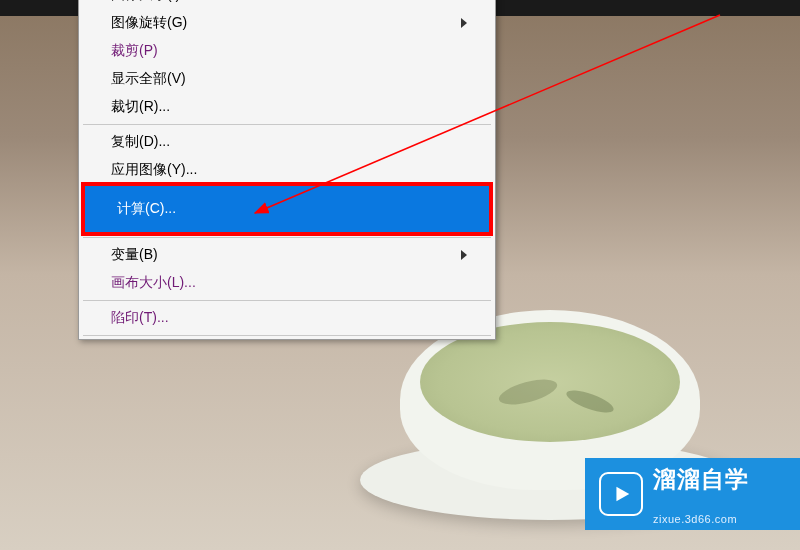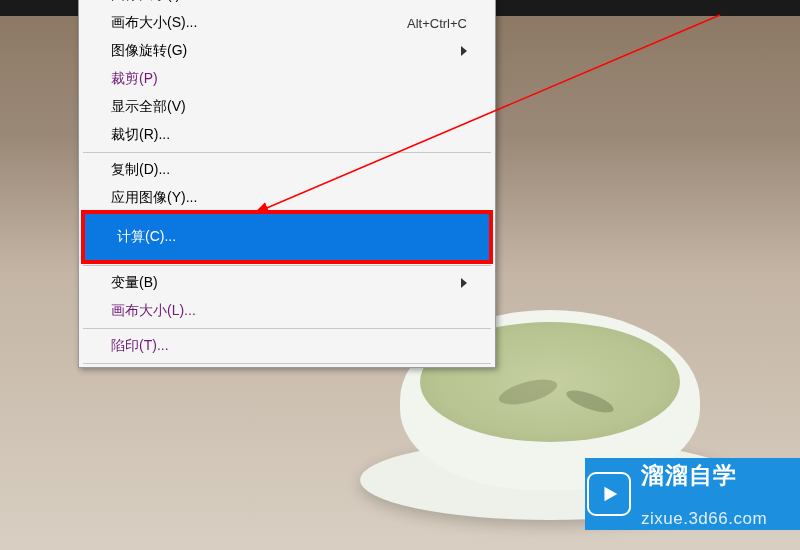--- a/index.html
+++ b/index.html
@@ -132,59 +132,55 @@
 
     .watermark {
       position: absolute;
       bottom: 20px;
       right: 0;
       width: 215px;
       height: 72px;
       background: #1c90df;
       display: flex;
       align-items: center;
-      padding: 8px 2px;
+      padding: 8px 14px;
       gap: 10px;
     }
     .watermark-icon {
       width: 44px;
       height: 44px;
       border: 2.5px solid #fff;
       border-radius: 9px;
       display: flex;
       align-items: center;
       justify-content: center;
       flex-shrink: 0;
     }
     .watermark-icon svg { display: block; }
     .watermark-text { color: #fff; display: flex; flex-direction: column; }
     .watermark-title { font-size: 23px; font-weight: 600; letter-spacing: 1px; }
-    .watermark-sub { font-size: 17px; letter-spacing: 0.5px; margin-top: 18px; color: #dfefff; }
+    .watermark-sub { font-size: 11px; letter-spacing: 0.5px; margin-top: 18px; color: #dfefff; }
   </style>
 </head>
 <body>
 
 <div class="dark-top"></div>
 
 <div class="cup">
   <div class="saucer"></div>
   <div class="cup-body">
     <div class="tea"></div>
   </div>
 </div>
 
 <div class="menu">
 
   <div class="menu-item">
     <span>图像大小(I)...</span>
     <span class="shortcut">Alt+Ctrl+I</span>
-  </div>
-  <div class="menu-item">
-    <span>画布大小(S)...</span>
-    <span class="shortcut">Alt+Ctrl+C</span>
   </div>
   <div class="menu-item">
     <span>图像旋转(G)</span>
     <span class="submenu-arrow"></span>
   </div>
   <div class="menu-item disabled">
     <span>裁剪(P)</span>
   </div>
   <div class="menu-item">
     <span>显示全部(V)</span>

